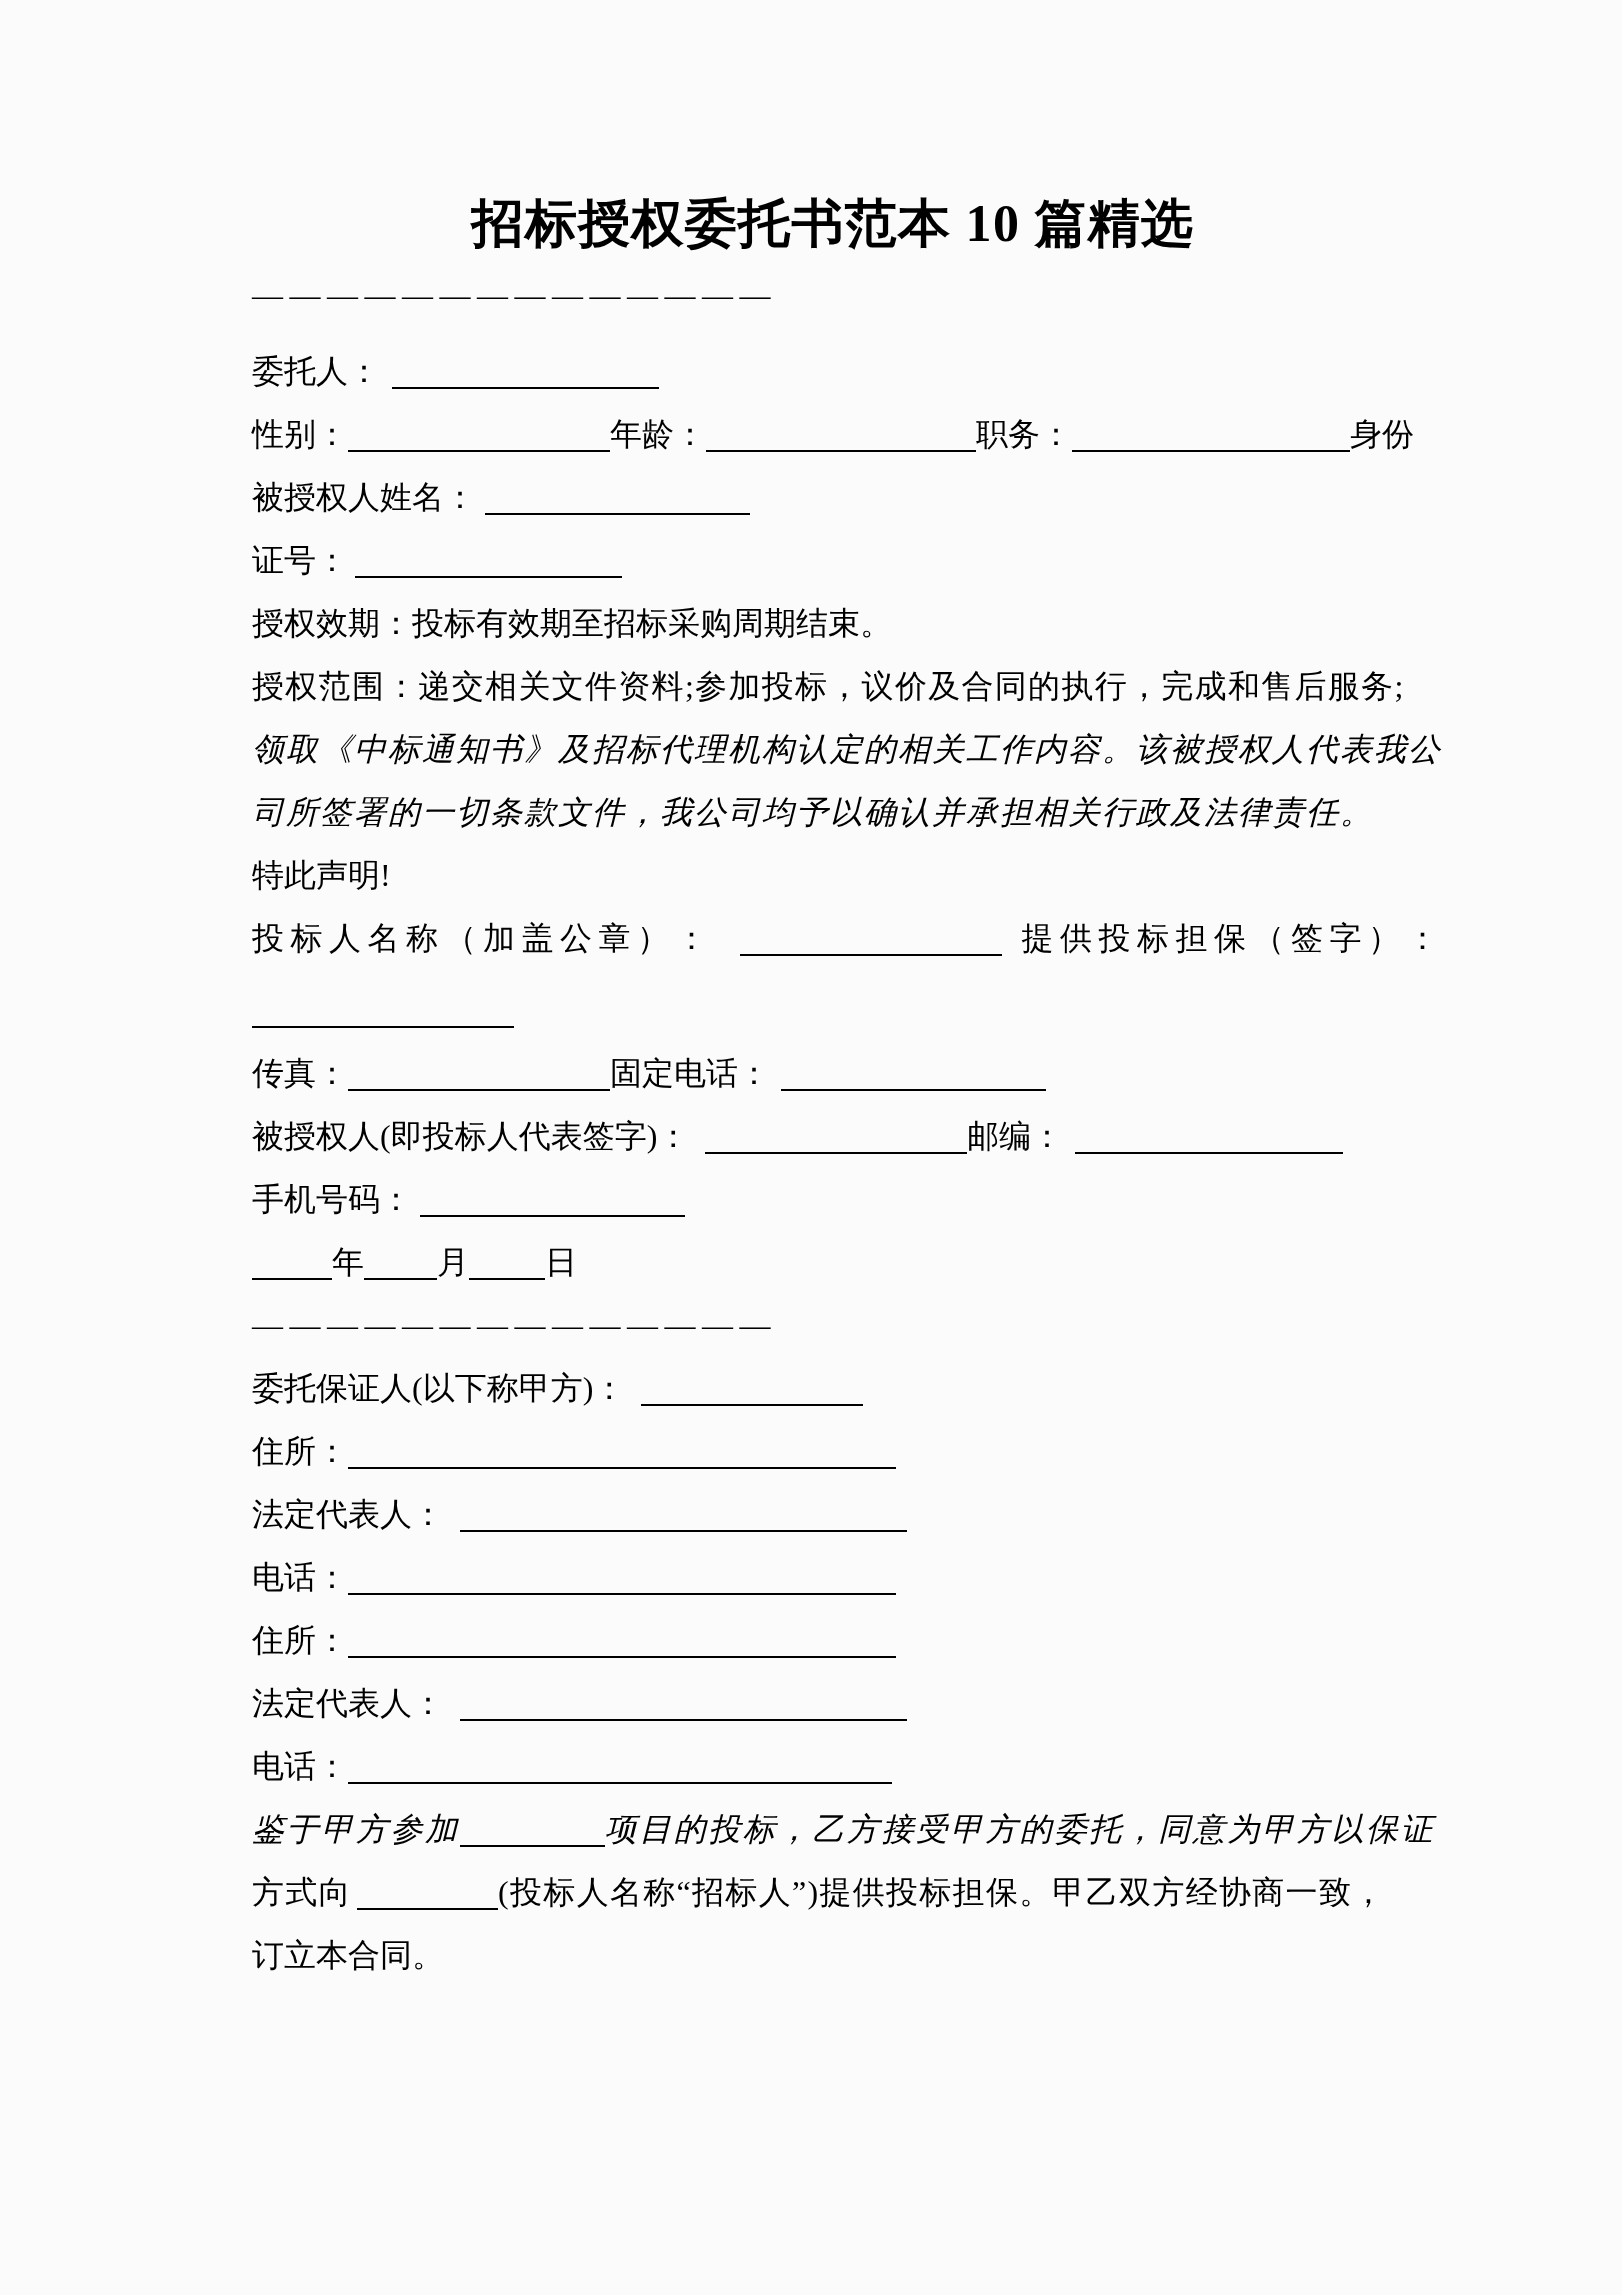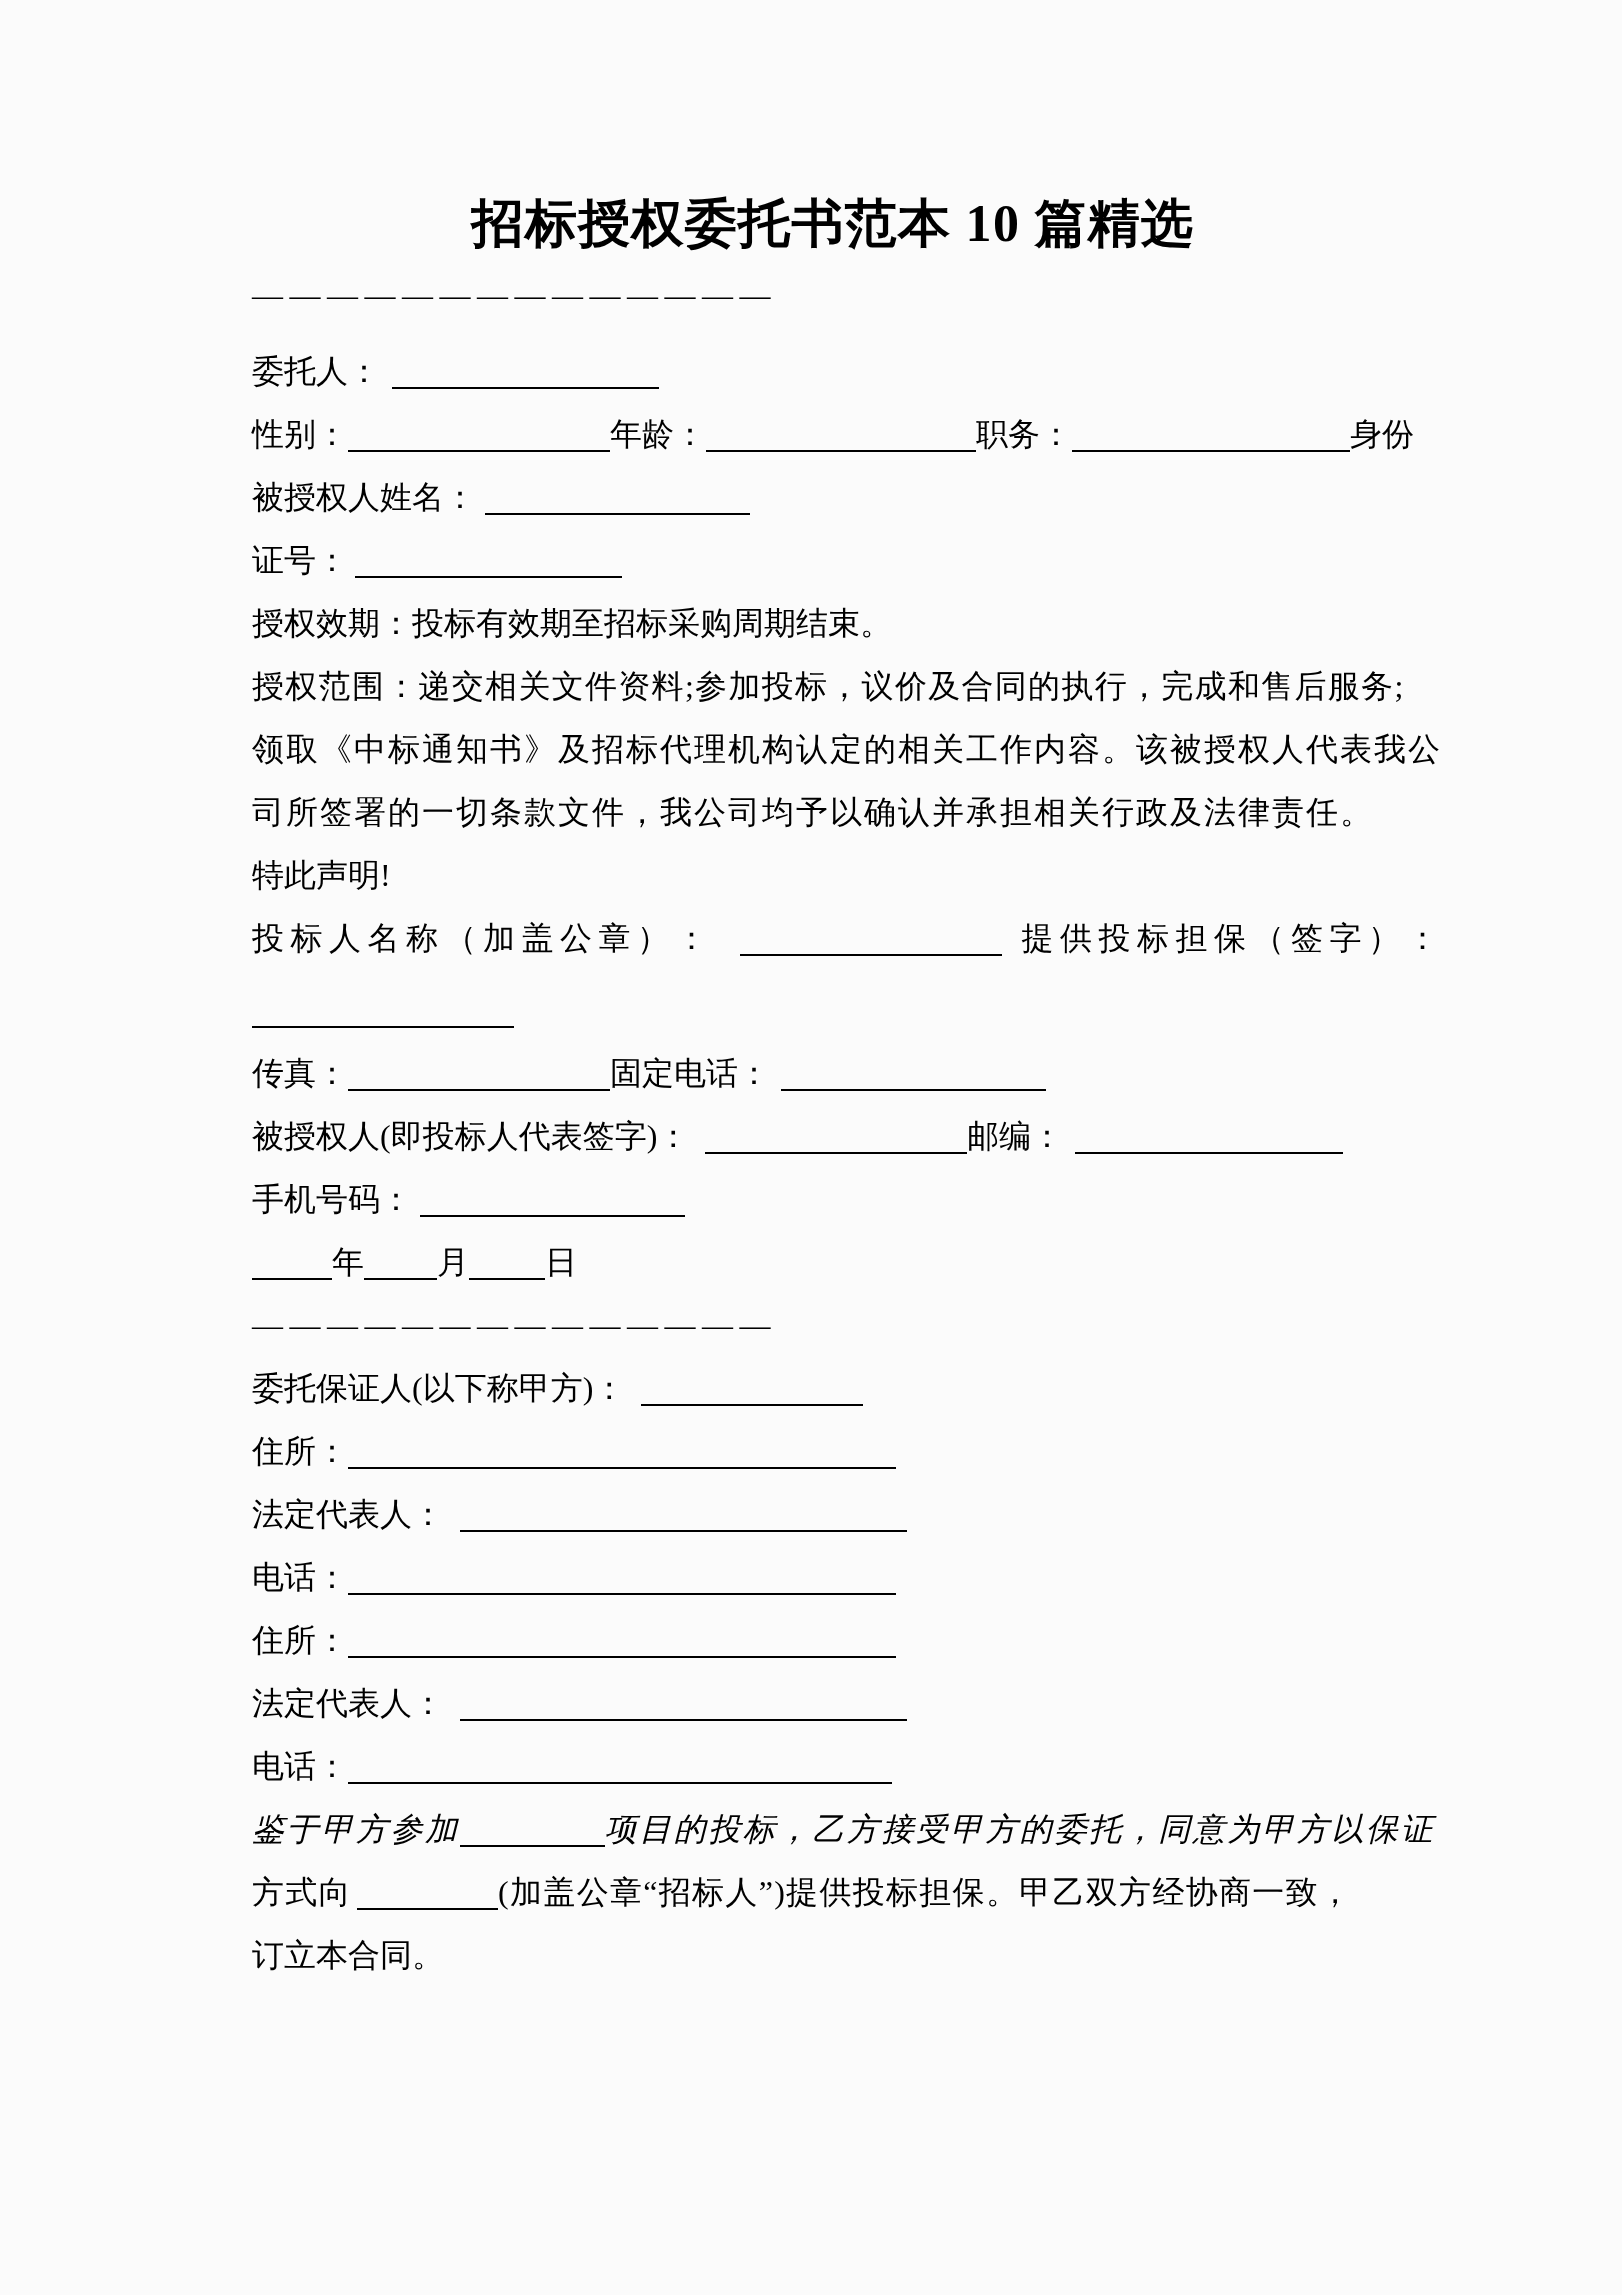--- a/index.html
+++ b/index.html
@@ -37,21 +37,21 @@
   }
   .u {
     display: inline-block;
     height: 0;
     border-bottom: 2.6px solid #000;
     margin-bottom: -6.5px;
   }
   .first-body-line { margin-top: 13px; }
   .solo-underline-line { margin-top: 9.2px; }
   .ls2 { letter-spacing: 1.3px; }
-  .ls3 { letter-spacing: 2px; }
+  .ls3 { letter-spacing: 2px; font-style: italic; }
   .ls4 { letter-spacing: 2.6px; font-style: italic; }
   .sp  { letter-spacing: 6.5px; }
 </style>
 </head>
 <body>
 
 <div class="page">
 
   <div class="doc-title">招标授权委托书范本 10 篇精选</div>
 
@@ -148,21 +148,21 @@
 
     <div class="line">
       <span>电话：</span><span class="u" style="width:544px;"></span>
     </div>
 
     <div class="line ls4">
       <span>鉴于甲方参加</span><span class="u" style="width:145px;"></span><span>项目的投标，乙方接受甲方的委托，同意为甲方以保证</span>
     </div>
 
     <div class="line ls2">
-      <span>方式向</span><span class="u" style="width:141px; margin-left:5.2px;"></span><span>(加盖公章“招标人”)提供投标担保。甲乙双方经协商一致，</span>
+      <span>方式向</span><span class="u" style="width:141px; margin-left:5.2px;"></span><span>(投标人名称“招标人”)提供投标担保。甲乙双方经协商一致，</span>
     </div>
 
     <div class="line">
       <span>订立本合同。</span>
     </div>
 
   </main>
 </div>
 
 

